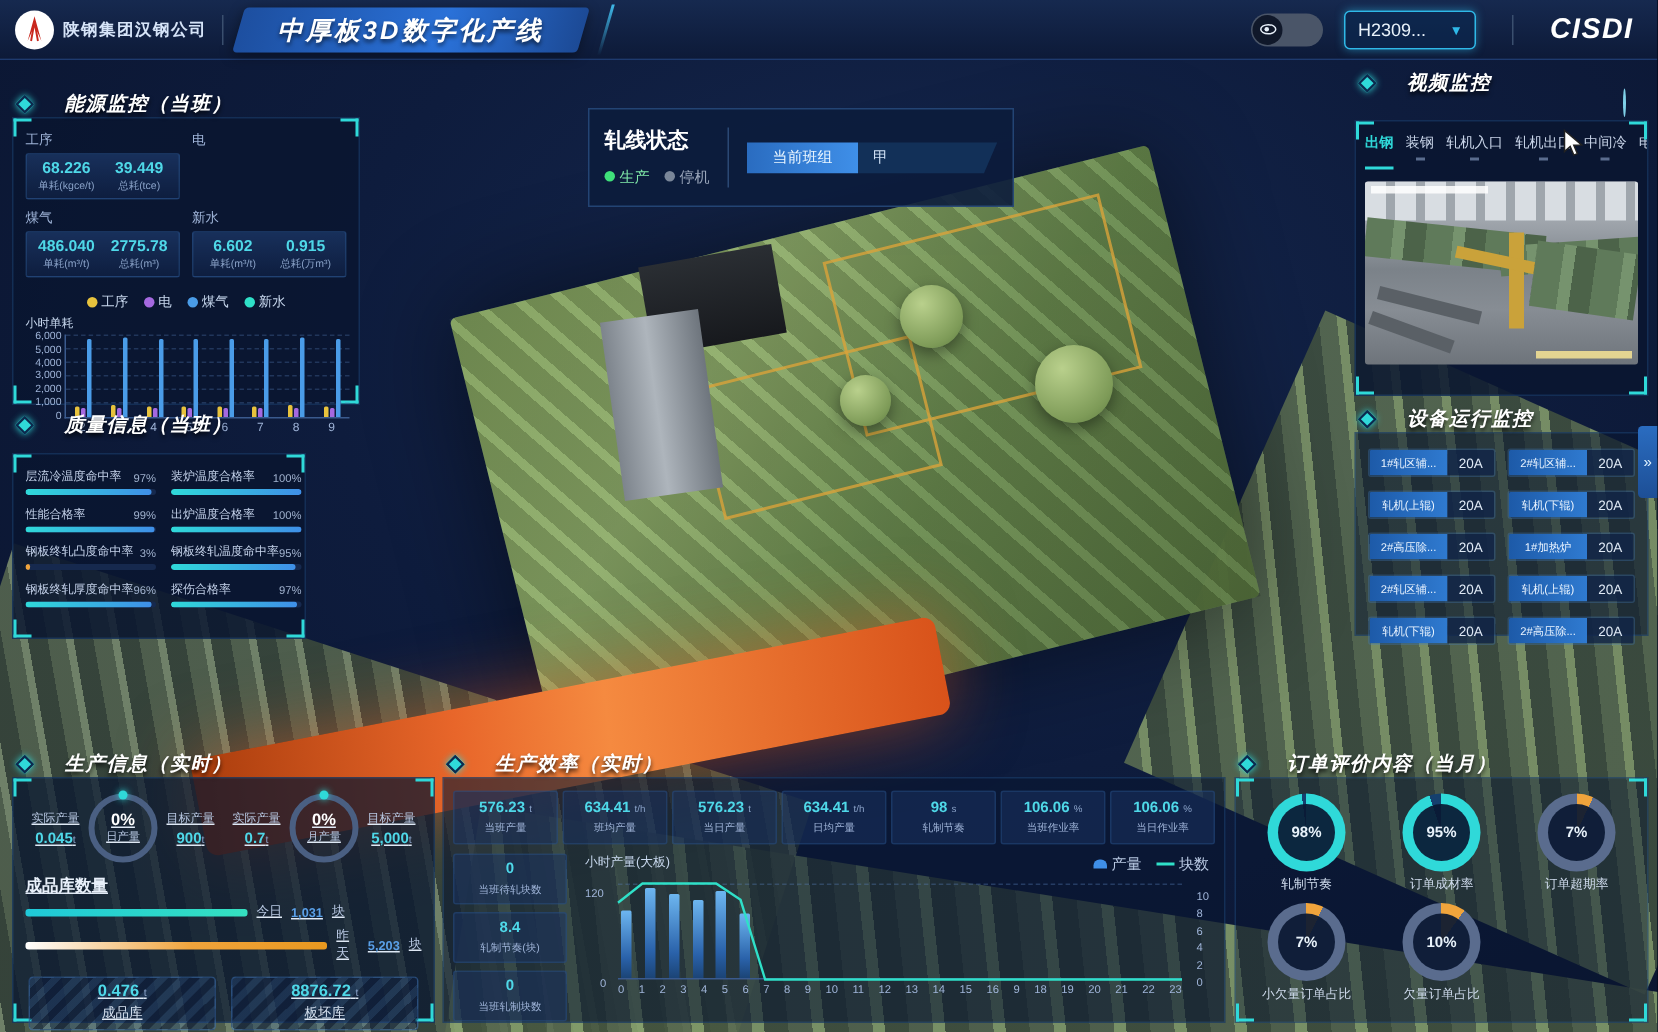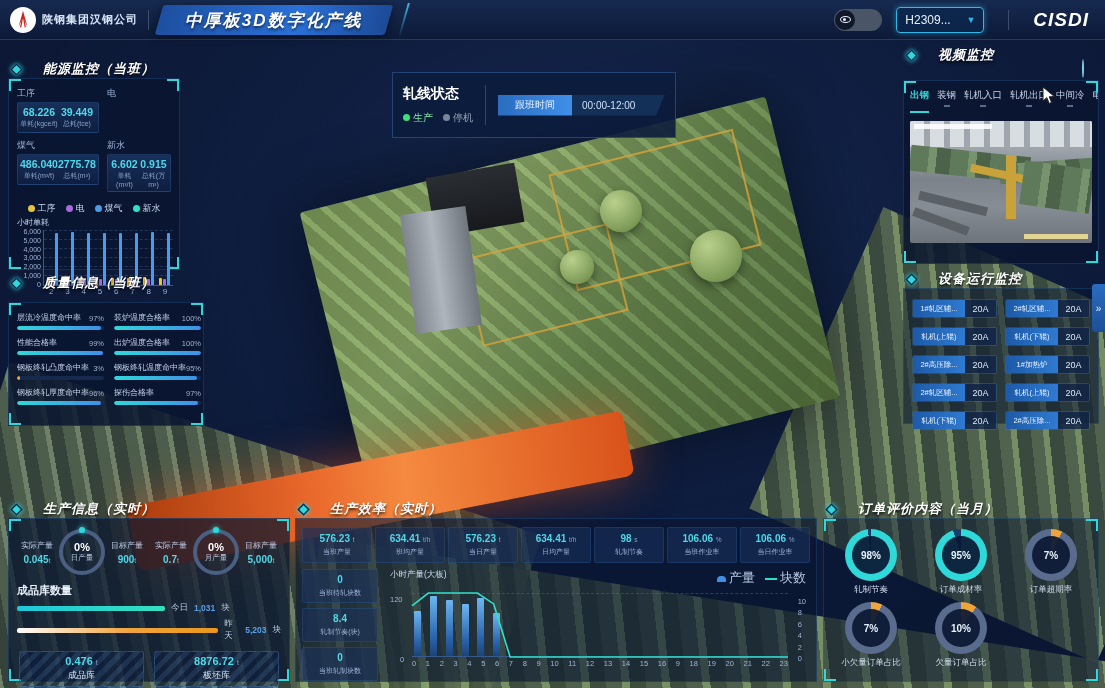--- a/index.html
+++ b/index.html
@@ -146,21 +146,21 @@
   .f-stats{display:flex;gap:3px;padding:8px 6px 4px;}
   .f-card{flex:1;background:rgba(25,50,95,.55);border:1px solid rgba(60,120,190,.22);border-radius:2px;text-align:center;padding:5px 1px;}
   .f-val{font-size:10px;font-weight:bold;color:#4fd8e8;white-space:nowrap;}
   .f-val .u{font-size:6.5px;color:#8aa2c8;font-weight:normal;}
   .f-lab{font-size:7px;color:#9fb4d8;margin-top:3px;white-space:nowrap;overflow:hidden;}
   .f-body{display:flex;padding:2px 6px;gap:8px;}
   .f-side{width:76px;display:flex;flex-direction:column;gap:5px;}
   .f-scard{background:rgba(25,50,95,.55);border:1px solid rgba(60,120,190,.22);border-radius:2px;text-align:center;padding:4px 1px;}
   .f-chartwrap{flex:1;position:relative;}
   .hc-head{display:flex;justify-content:space-between;font-size:8.5px;color:#c8d8ee;padding:0 4px;}
-  .hc-legend{display:flex;gap:10px;align-items:center;font-size:13px;color:#b8c8e2;padding-left:48px;}
+  .hc-legend{display:flex;gap:10px;align-items:center;font-size:10px;color:#b8c8e2;padding-left:48px;}
   .hc-bar-ic{width:9px;height:6px;border-radius:4px 4px 0 0;background:#3f8fe8;display:inline-block;margin-right:3px;}
   .hc-line-ic{width:12px;height:2px;background:#2fe0c8;display:inline-block;margin-right:3px;vertical-align:middle;}
   .hc-plot{position:relative;margin:6px 22px 0 26px;height:64px;border-bottom:1px solid #3a5a8e;}
   .hc-topline{position:absolute;left:0;right:0;top:0;border-top:1px dashed rgba(90,130,190,.35);}
   [data-name="hourly-bars"]{position:absolute;inset:0;display:flex;justify-content:space-between;align-items:flex-end;padding:0 2px;}
   .h-bar{width:7px;border-radius:1px 1px 0 0;background:linear-gradient(180deg,#6db6f0,#2a62aa 70%,#1b4476);}
   .hc-svg{position:absolute;inset:0;overflow:visible;}
   [data-name="hourly-xlabels"]{display:flex;justify-content:space-between;margin:2px 22px 0 26px;font-size:7.5px;color:#9fb4d8;}
   .hc-yl{position:absolute;font-size:7.5px;color:#9fb4d8;}
   [data-name="hourly-right-axis"]{position:absolute;right:4px;top:4px;height:66px;display:flex;flex-direction:column;justify-content:space-between;font-size:7.5px;color:#9fb4d8;text-align:left;}
@@ -221,21 +221,21 @@
       </div>
       <div class="hdr-sep" data-name="header-divider"></div>
       <div class="brand" data-name="cisdi-logo">CISDI</div>
     </div>
   </div>
 
   <div class="ptitle" style="left:12px;top:60px;" data-name="energy-panel-title">
     <span class="diam" data-name="diamond-icon"></span>
     <span>能源监控（当班）</span>
   </div>
-  <div class="box bracket" style="left:8px;top:78px;width:172px;height:192px;" data-name="energy-panel">
+  <div class="box bracket" style="left:8px;top:78px;width:232px;height:192px;" data-name="energy-panel">
     <div class="e-sections soft">
       <div data-name="energy-section-process">
         <div class="e-name">工序</div>
         <div class="e-card">
           <div class="e-cell">
               <div class="e-val">68.226</div>
               <div class="e-lab">单耗(kgce/t)</div>
             </div>
           <div class="e-cell">
               <div class="e-val">39.449</div>
@@ -452,23 +452,23 @@
     <div class="ls-wrap">
       <div>
         <div class="ls-title" data-name="line-status-title">轧线状态</div>
         <div class="ls-leg">
           <span data-name="status-producing"><span class="ls-dot" style="background:#3fe07a;" data-name="green-dot-icon"></span><span style="color:#7fe8a8;">生产</span></span>
           <span data-name="status-stopped"><span class="ls-dot" style="background:#7a8699;" data-name="gray-dot-icon"></span><span style="color:#9aa6ba;">停机</span></span>
         </div>
       </div>
       <div class="ls-div" data-name="vertical-divider"></div>
       <div class="ls-pills">
-        <div class="ls-pill" data-name="shift-time-row">
-          <span class="pl">跟班时间</span>
-            <span class="pv">00:00-12:00</span>
+        <div class="ls-pill" data-name="shift-team-row">
+          <span class="pl">当前班组</span>
+            <span class="pv">甲</span>
         </div>
       </div>
     </div>
   </div>
 
   <div class="ptitle" style="left:907px;top:46px;" data-name="video-panel-title">
     <span class="diam" data-name="diamond-icon"></span>
     <span>视频监控</span>
   </div>
   <div style="position:absolute;left:1082px;top:60px;z-index:12;" data-name="video-settings-icon"><span class="v-circle"></span></div>
@@ -542,21 +542,21 @@
           <span class="d-val">20A</span>
         </div>
     </div>
   </div>
   <div class="collapse" style="left:1092px;top:284px;" data-name="panel-collapse-arrow">»</div>
 
   <div class="ptitle" style="left:12px;top:500px;" data-name="production-panel-title">
     <span class="diam" data-name="diamond-icon"></span>
     <span>生产信息（实时）</span>
   </div>
-  <div class="box bracket" style="left:8px;top:518px;width:282px;height:164px;background:rgba(9,22,48,.72);" data-name="production-panel">
+  <div class="box bracket" style="left:8px;top:518px;width:282px;height:164px;background:rgba(9,22,48,.72);text-decoration:underline;" data-name="production-panel">
     <div class="p-top soft">
       <div class="p-stack" data-name="daily-actual-output">
         <div class="p-slab">实际产量</div>
         <div class="p-sval"><span>0.045</span><span class="u">t</span></div>
       </div>
       <div class="gauge" data-name="daily-output-gauge">
         <div class="g-pct">0%</div>
         <div class="g-lab">日产量</div>
       </div>
       <div class="p-stack" data-name="daily-target-output">

